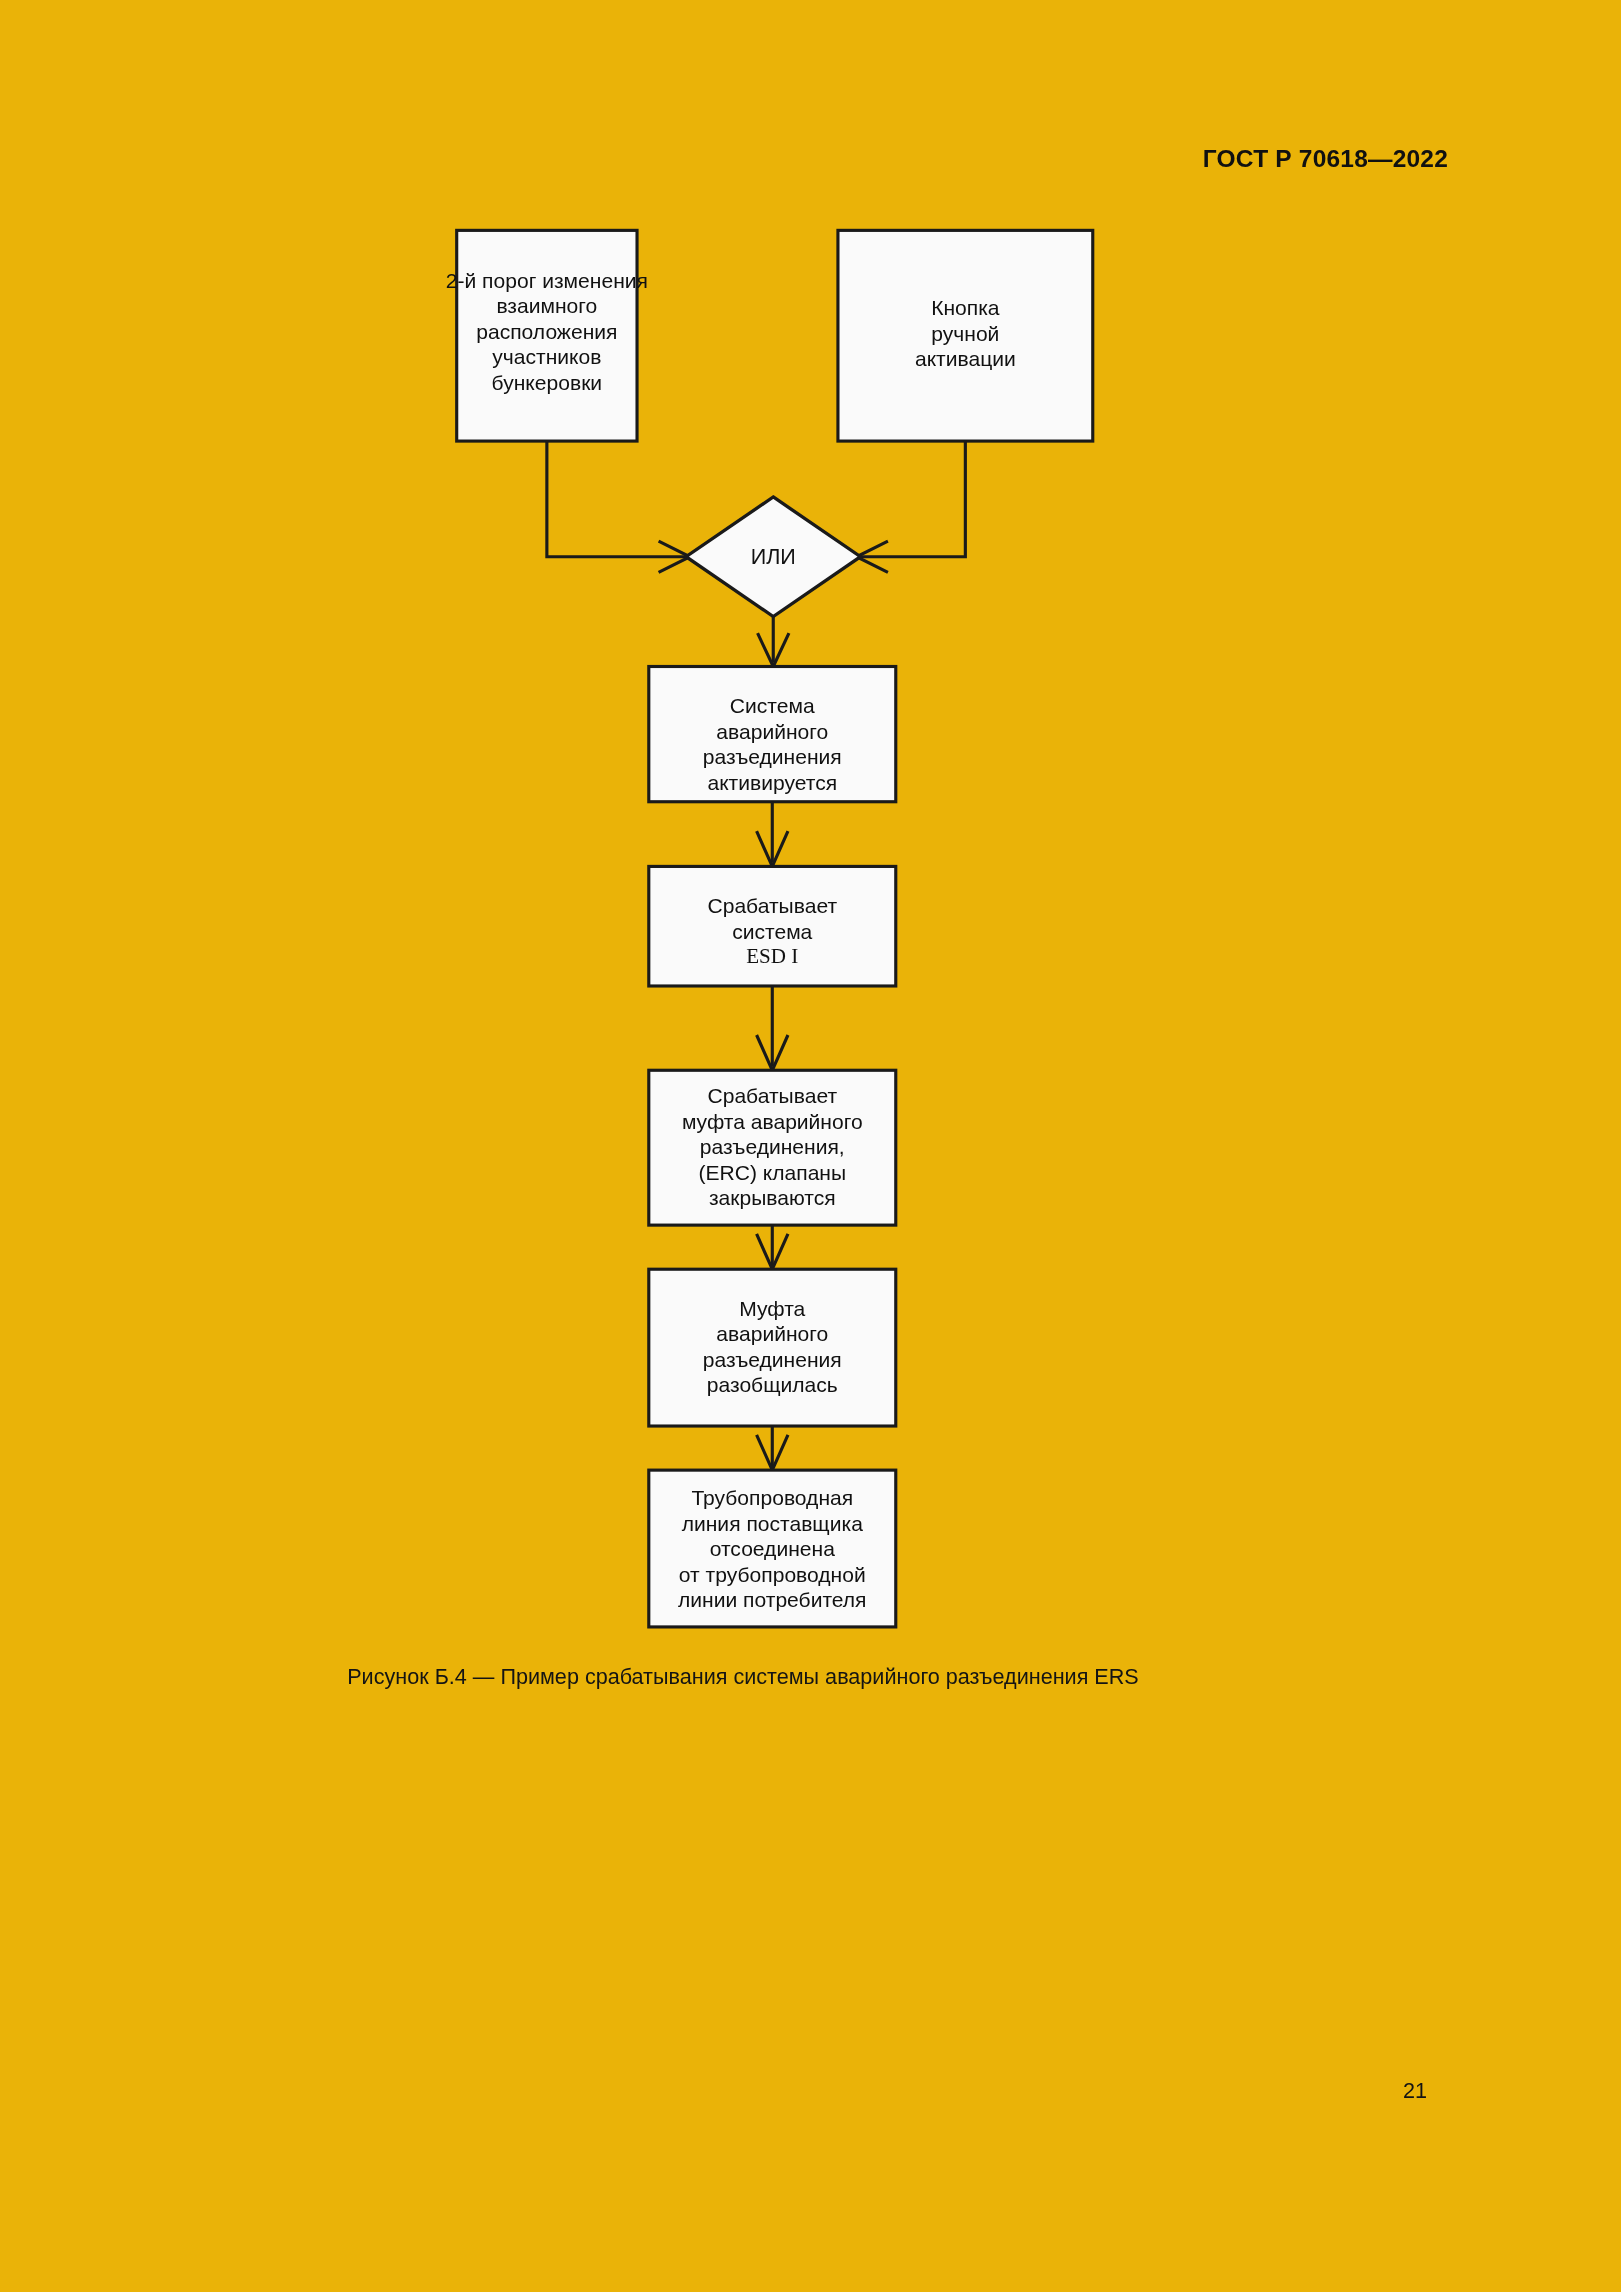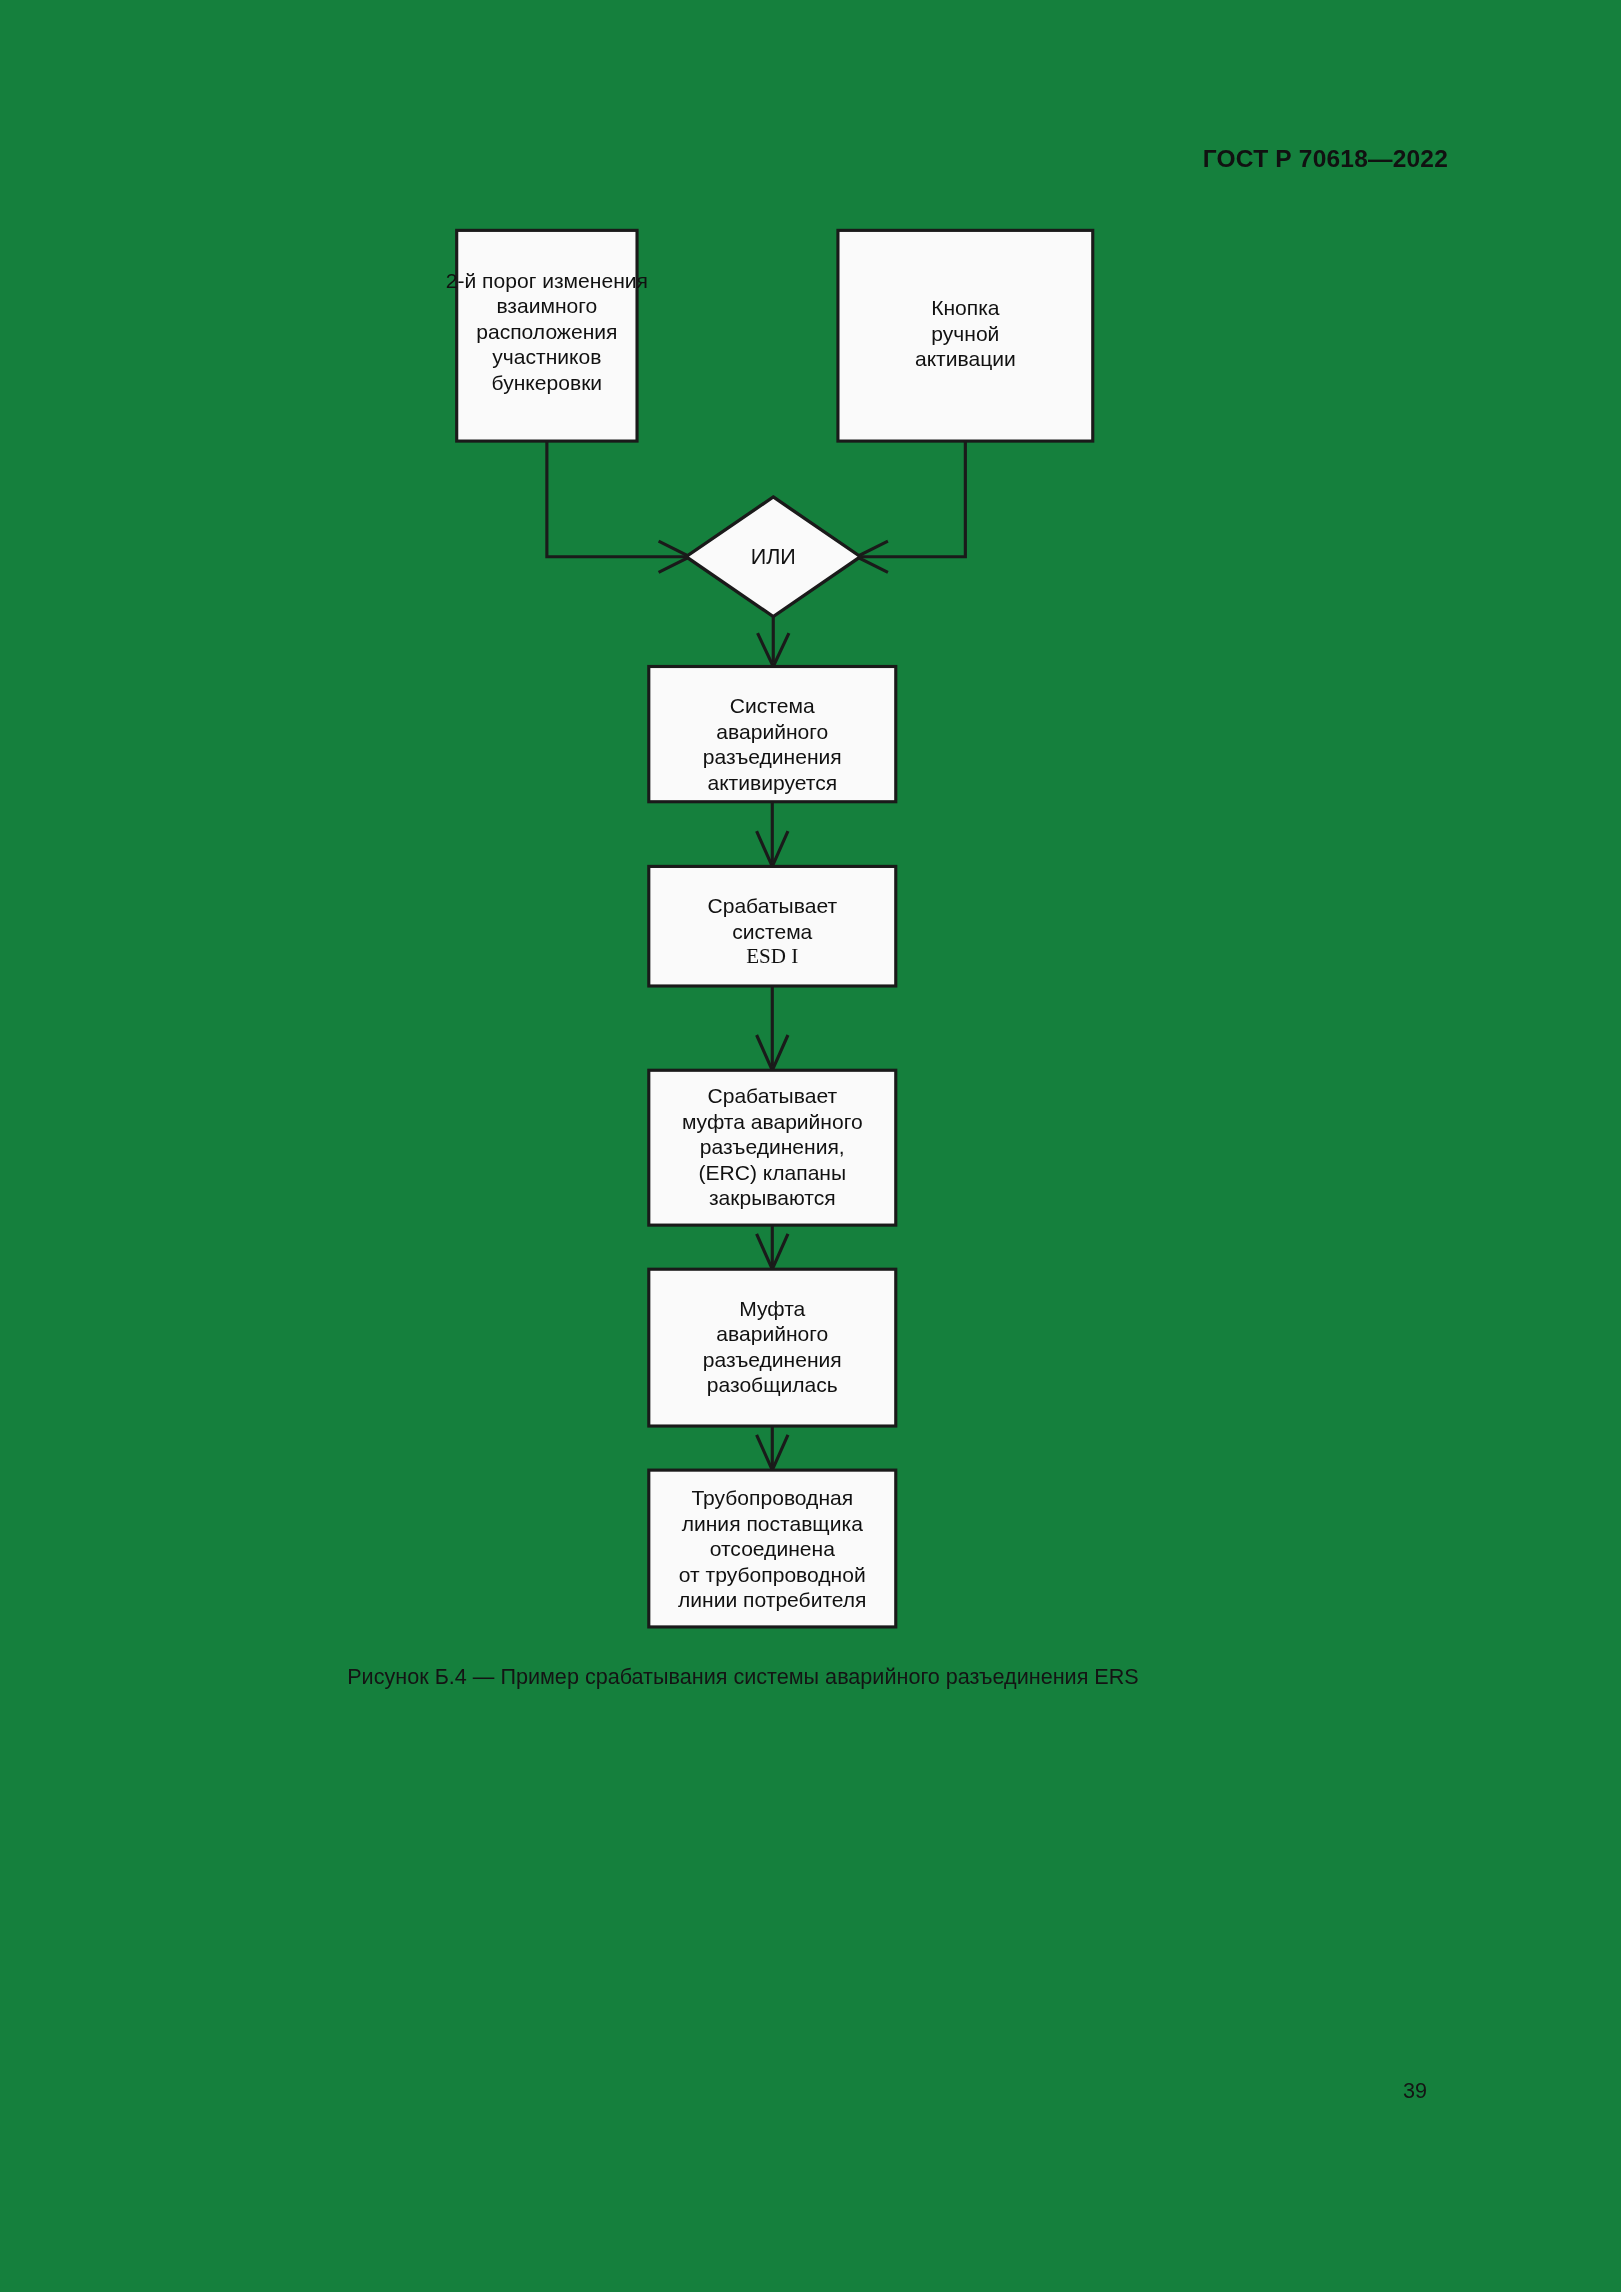--- a/index.html
+++ b/index.html
@@ -9,21 +9,21 @@
     background: #ffffff;
   }
   body {
     font-family: "Liberation Sans", sans-serif;
     color: #1a1a1a;
   }
   .page {
     position: relative;
     width: 1621px;
     height: 2293px;
-    background: #15803d;
+    background: #eab308;
     overflow: hidden;
   }
   .doc-header {
     position: absolute;
     top: 145px;
     right: 173px;
     font-size: 24.5px;
     font-weight: bold;
     letter-spacing: 0.2px;
     color: #111111;
@@ -202,16 +202,16 @@
         <text class="node-text" x="788" y="1582">отсоединена</text>
         <text class="node-text" x="788" y="1608">от трубопроводной</text>
         <text class="node-text" x="788" y="1634">линии потребителя</text>
       </g>
 
     </svg>
   </div>
 
   <div class="figure-caption">Рисунок Б.4 — Пример срабатывания системы аварийного разъединения ERS</div>
 
-  <div class="page-number">39</div>
+  <div class="page-number">21</div>
 
 </div>
 
 
 </body></html>

